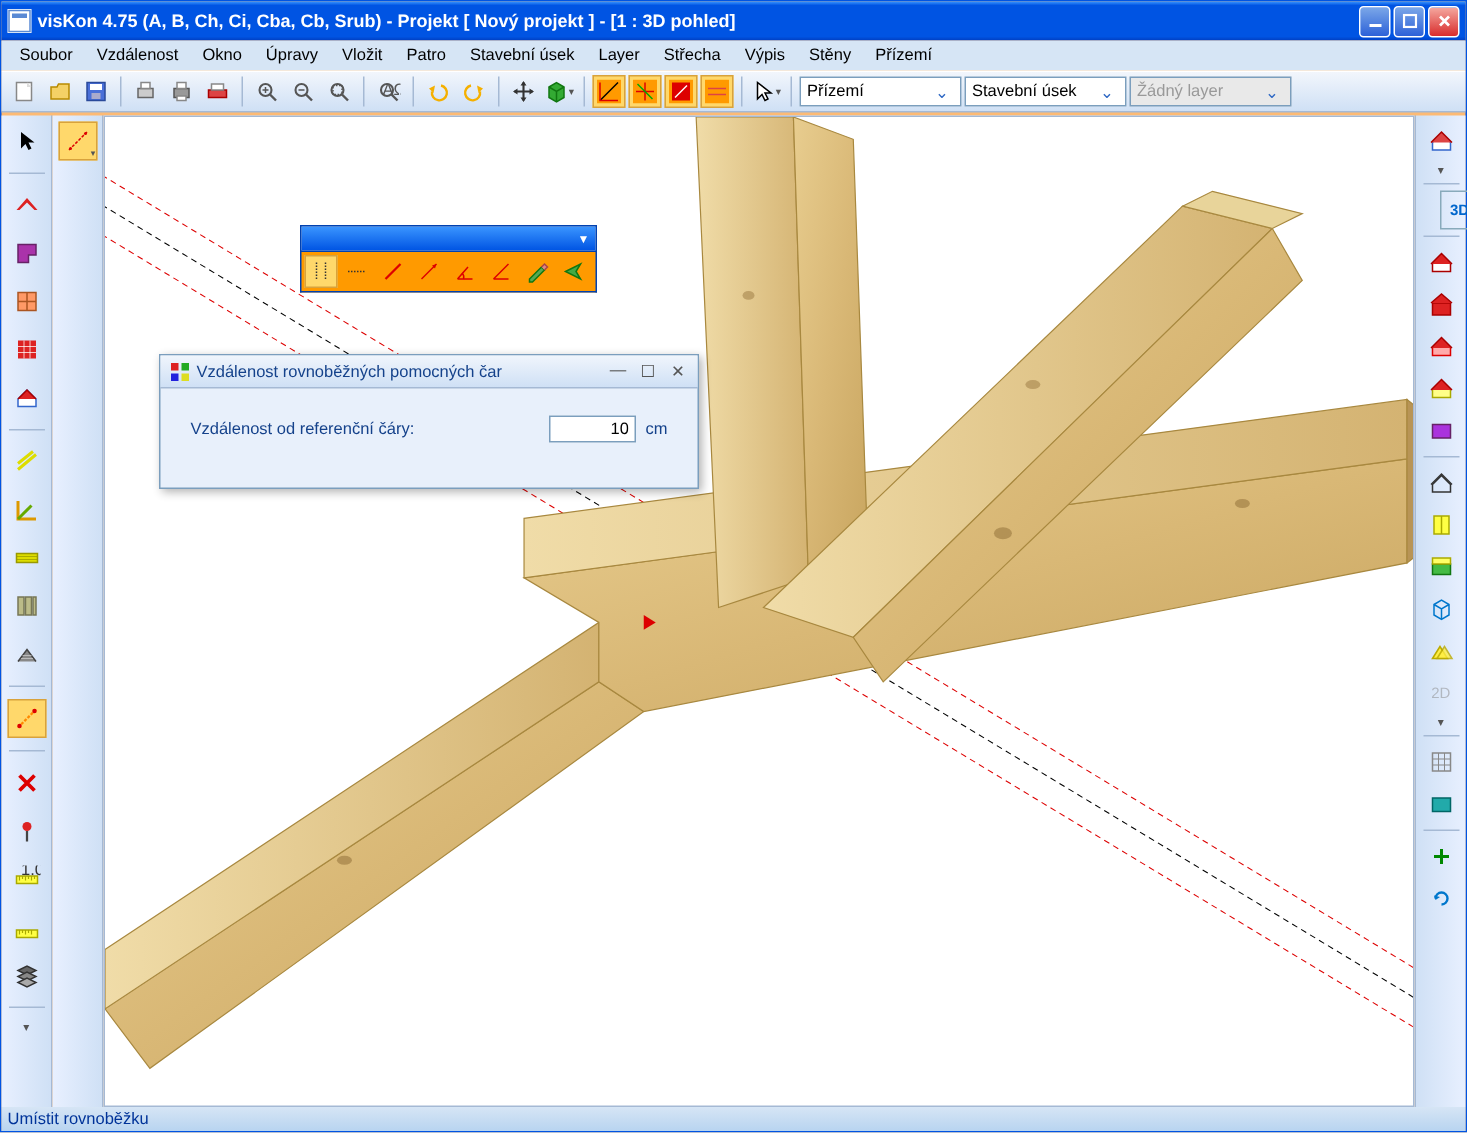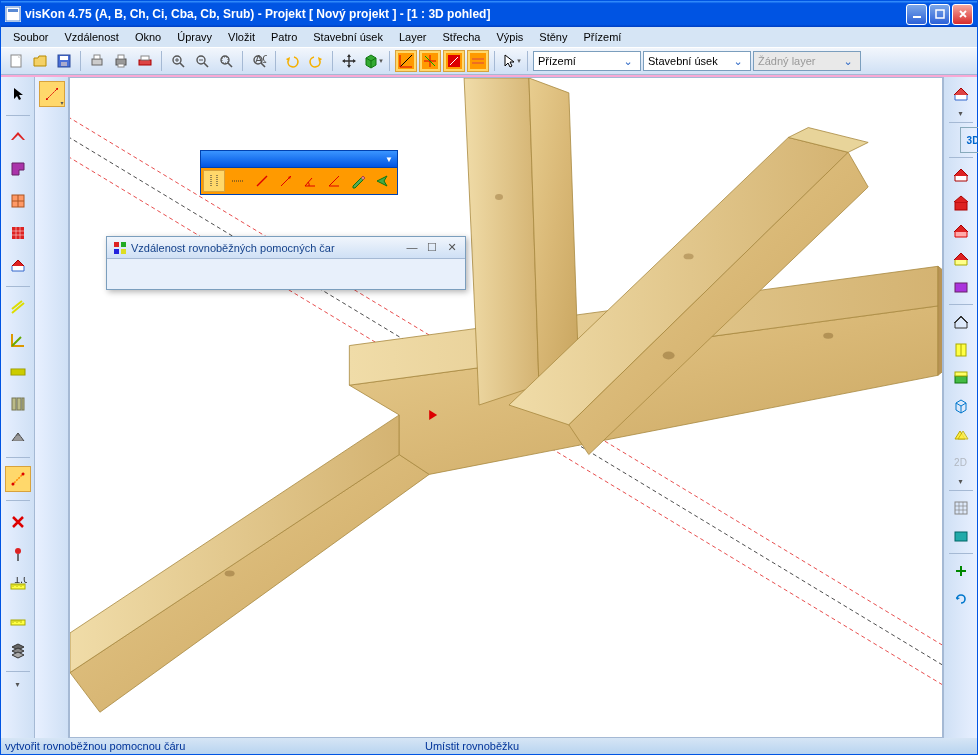--- a/index.html
+++ b/index.html
@@ -1,18 +1,18 @@
 <!DOCTYPE html>
 <html><head>
 <meta charset="utf-8">
 <style>
 * { box-sizing: border-box; margin: 0; padding: 0; font-family: Tahoma, sans-serif; font-size: 11px; }
 body { background: #ece9d8; width: 978px; height: 755px; overflow: hidden; position: relative; }
 
-.window { width: 978px; height: 755px; background: #f9a8d4; border: 1px solid #0054e3; position: relative; }
+.window { width: 978px; height: 755px; background: #fdba74; border: 1px solid #0054e3; position: relative; }
 
 .titlebar { height: 26px; background: linear-gradient(to bottom, #3a95ff 0%, #0054e3 10%, #0054e3 90%, #003ec1 100%); display: flex; align-items: center; padding: 0 4px; color: white; }
 .titlebar-icon { width: 16px; height: 16px; background: #fff; margin-right: 4px; }
 .titlebar-text { flex: 1; font-weight: bold; font-size: 12px; }
 .win-btns { display: flex; gap: 2px; }
 .win-btn { width: 21px; height: 21px; border: 1px solid #fff; border-radius: 3px; display: flex; align-items: center; justify-content: center; color: white; font-weight: bold; cursor: pointer; }
 .win-btn.min { background: linear-gradient(to bottom, #7ba7e8, #2c61d8); }
 .win-btn.max { background: linear-gradient(to bottom, #7ba7e8, #2c61d8); }
 .win-btn.close { background: linear-gradient(to bottom, #f5a89f, #d82c2c); }
 
@@ -490,20 +490,25 @@
               </svg>
             </span>
           <span class="dt-text">Vzdálenost rovnoběžných pomocných čar</span>
           <div class="dt-btns">
             <span class="dt-btn">—</span>
             <span class="dt-btn">☐</span>
             <span class="dt-btn">✕</span>
           </div>
         </div>
         <div class="dialog-body">
+          <div class="dialog-row">
+            <label>Vzdálenost od referenční čáry:</label>
+            <input type="text" value="10" style="">
+            <span class="unit">cm</span>
+          </div>
         </div>
       </div>
     </div>
 
     <div class="right-toolbox">
       <div class="tool-btn">
           <svg width="18" height="18">
             <path d="M3 10 L9 4 L15 10 L15 15 L3 15 Z" fill="#fff" stroke="#36c"></path>
             <path d="M2 10 L9 3 L16 10" fill="#d44" stroke="#a00"></path>
           </svg>
@@ -598,17 +603,16 @@
       <div class="tool-btn">
           <svg width="18" height="18">
             <path d="M5 9 A4 4 0 1 1 9 13" fill="none" stroke="#07c" stroke-width="1.6"></path>
             <path d="M4 7 L5 10 L8 8 Z" fill="#07c"></path>
           </svg>
         </div>
     </div>
   </div>
 
   <div class="statusbar">
-    <div class="status-left">vytvořit rovnoběžnou pomocnou čáru</div>
     <div class="status-right">Umístit rovnoběžku</div>
   </div>
 
 </div>
 
 </body></html>

